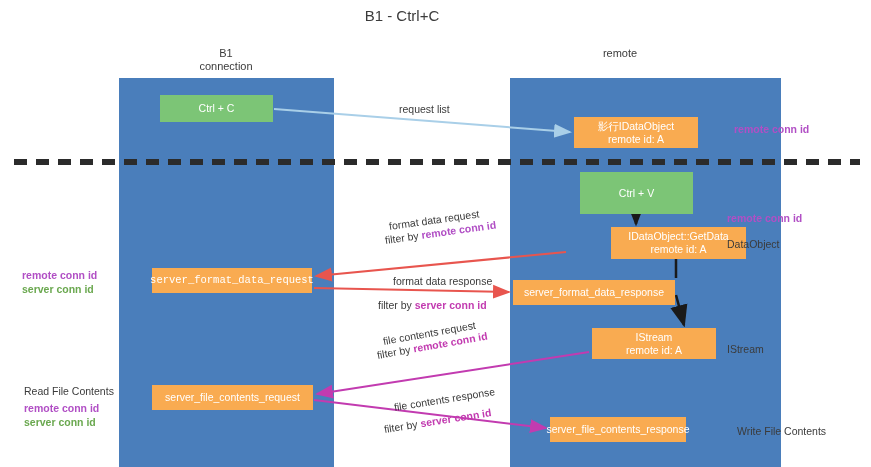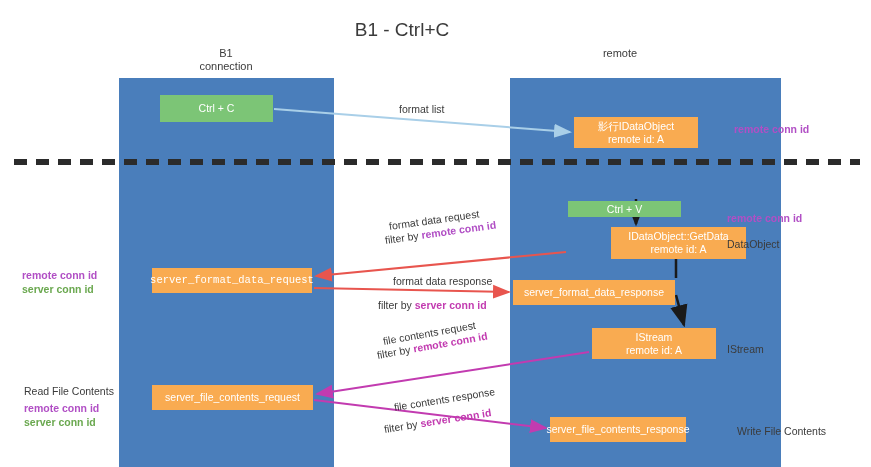--- a/index.html
+++ b/index.html
@@ -21,38 +21,38 @@
   .col-head{
     position:absolute;text-align:center;font-size:11px;line-height:13px;
     color:#3b3b3b;
   }
   .col-head .big{display:block;}
   .col-head .sub{display:block;}
   .head-b1{left:146px;top:47px;width:160px;}
   .head-a1{left:540px;top:47px;width:160px;}
 
   .title{
-    position:absolute;left:0;top:20px;width:804px;text-align:center;
-    font-size:19px;line-height:20px;color:#3b3b3b;
+    position:absolute;left:0;top:6px;width:804px;text-align:center;
+    font-size:15px;line-height:20px;color:#3b3b3b;
   }
   .title span{display:block;}
 
   .box{
     position:absolute;box-sizing:border-box;
     display:flex;flex-direction:column;align-items:center;justify-content:center;
     color:#ffffff;text-align:center;
     font-size:10.5px;line-height:13px;
   }
   .box.green{background:#7cc576;}
   .box.orange{background:#f9ab51;}
   .box span{display:block;white-space:nowrap;}
 
   
   .b-ctrlc{left:160px;top:95px;width:113px;height:27px;}
-  .b-ctrlv{left:568px;top:172px;width:113px;height:16px;margin-top:29px;}
+  .b-ctrlv{left:580px;top:172px;width:113px;height:42px;}
   .b-idataobject{left:574px;top:117px;width:124px;height:31px;}
   .b-getdata{left:569px;top:227px;width:135px;height:32px;margin-left:42px;}
   .b-sfdreq{left:152px;top:268px;width:160px;height:25px;font-family:Liberation Mono, monospace;}
   .b-sfdresp{left:513px;top:280px;width:162px;height:25px;align-items:center;}
   .b-istream{left:592px;top:328px;width:124px;height:31px;}
   .b-sfcreq{left:152px;top:385px;width:161px;height:25px;}
   .b-sfcresp{left:550px;top:417px;width:136px;height:25px;}
 
   .lbl{
     position:absolute;font-size:10.5px;line-height:14px;color:#3b3b3b;
@@ -179,21 +179,21 @@
   </div>
 
   <div class="box orange b-sfcreq">
     <span>server_file_contents_request</span>
   </div>
 
   <div class="box orange b-sfcresp">
     <span>server_file_contents_response</span>
   </div>
 
-  <div class="lbl m-formatlist">format list</div>
+  <div class="lbl m-formatlist">request list</div>
 
   <div class="lbl m-fdreq rot-s">format data request</div>
   <div class="lbl m-fdreq2 rot-s">
     <span>filter by </span><span class="p">remote conn id</span>
   </div>
 
   <div class="lbl m-fdresp">format data response</div>
   <div class="lbl m-fdresp2">
     <span>filter by </span><span class="mag">server conn id</span>
   </div>

